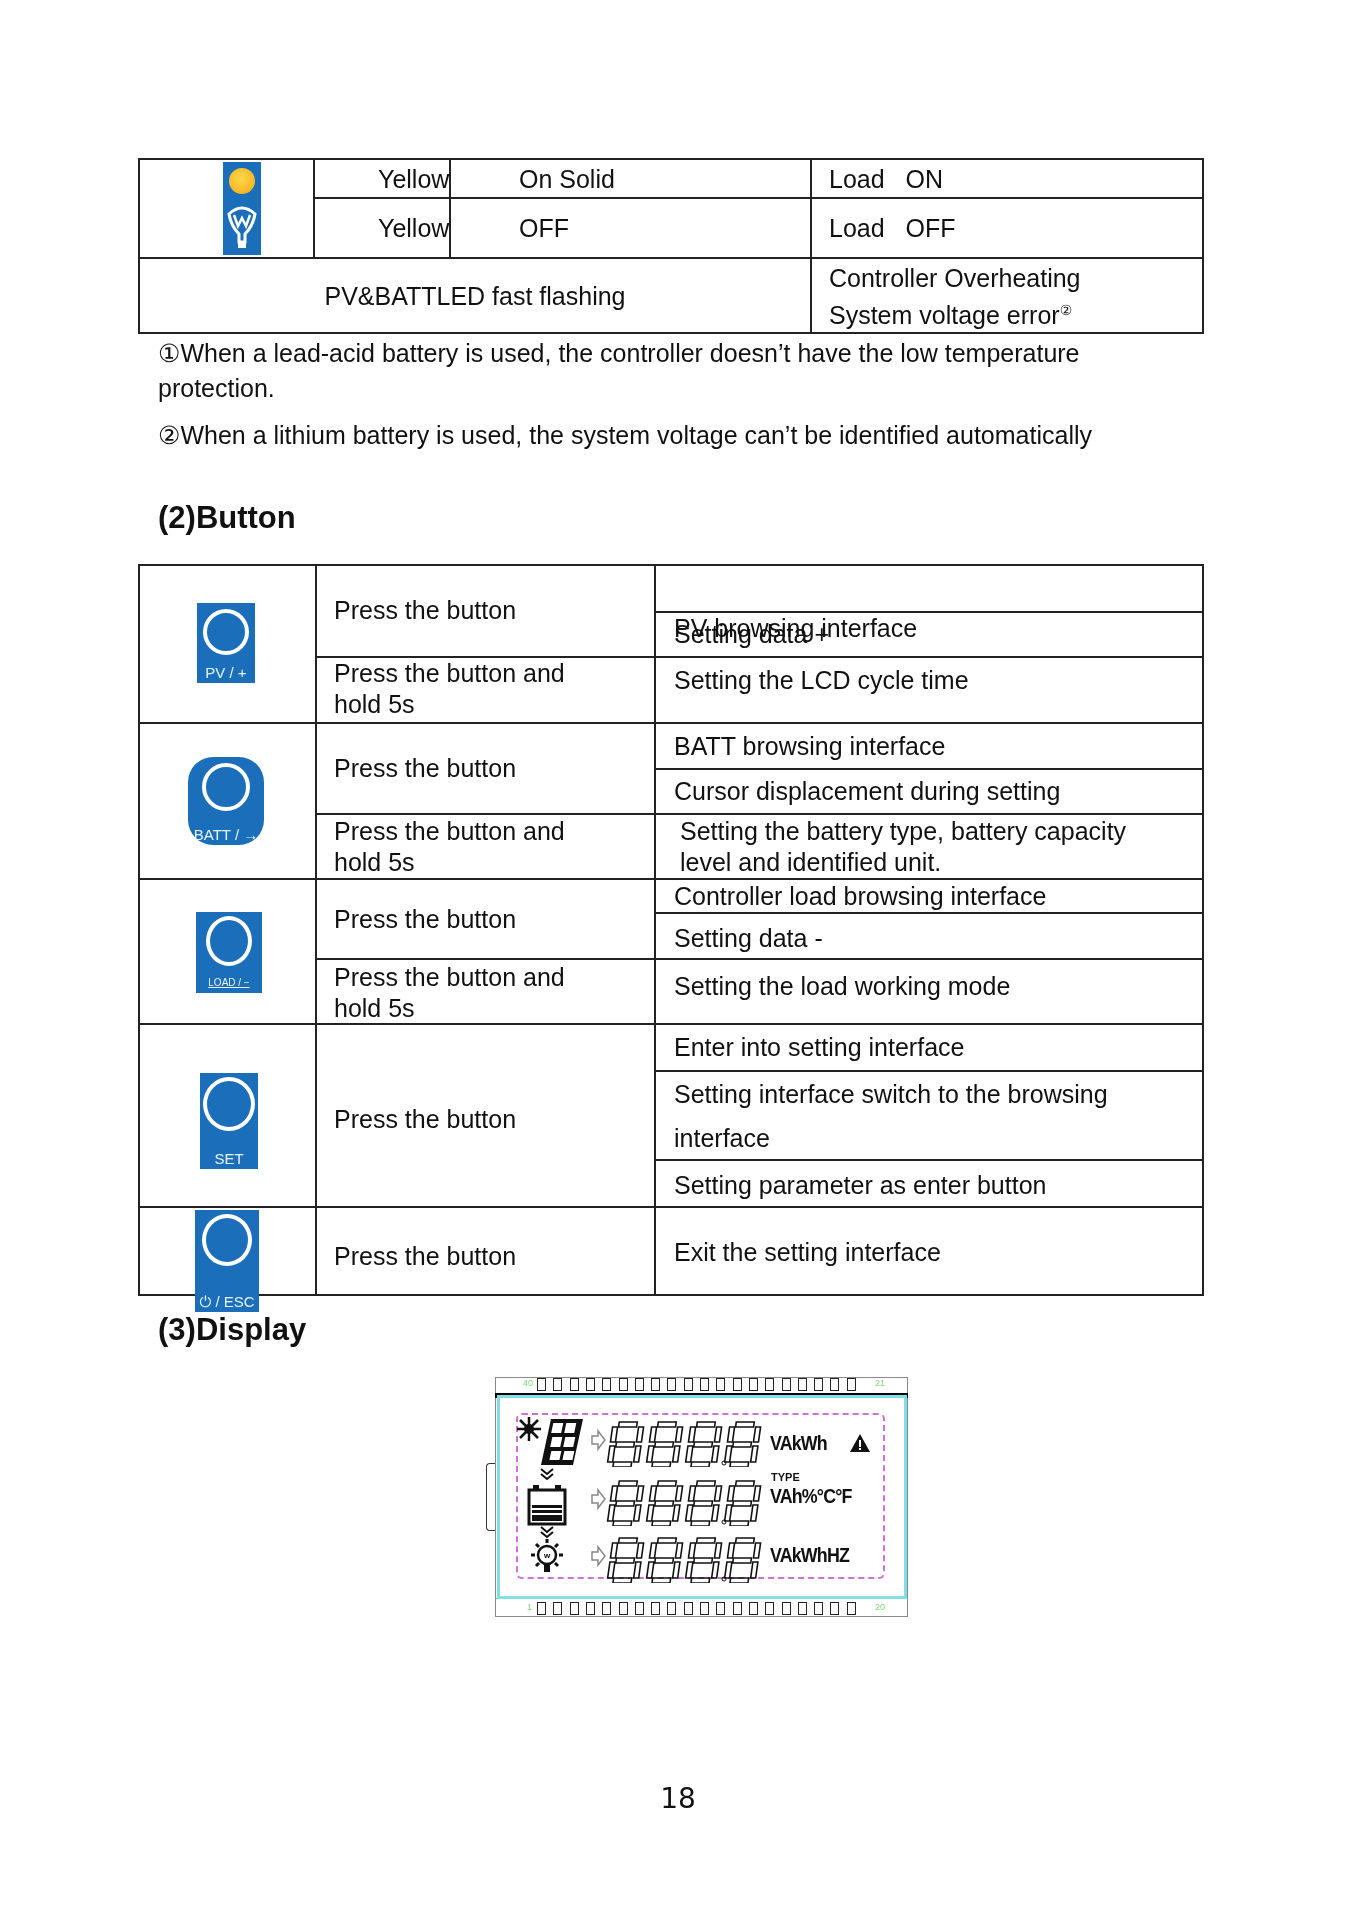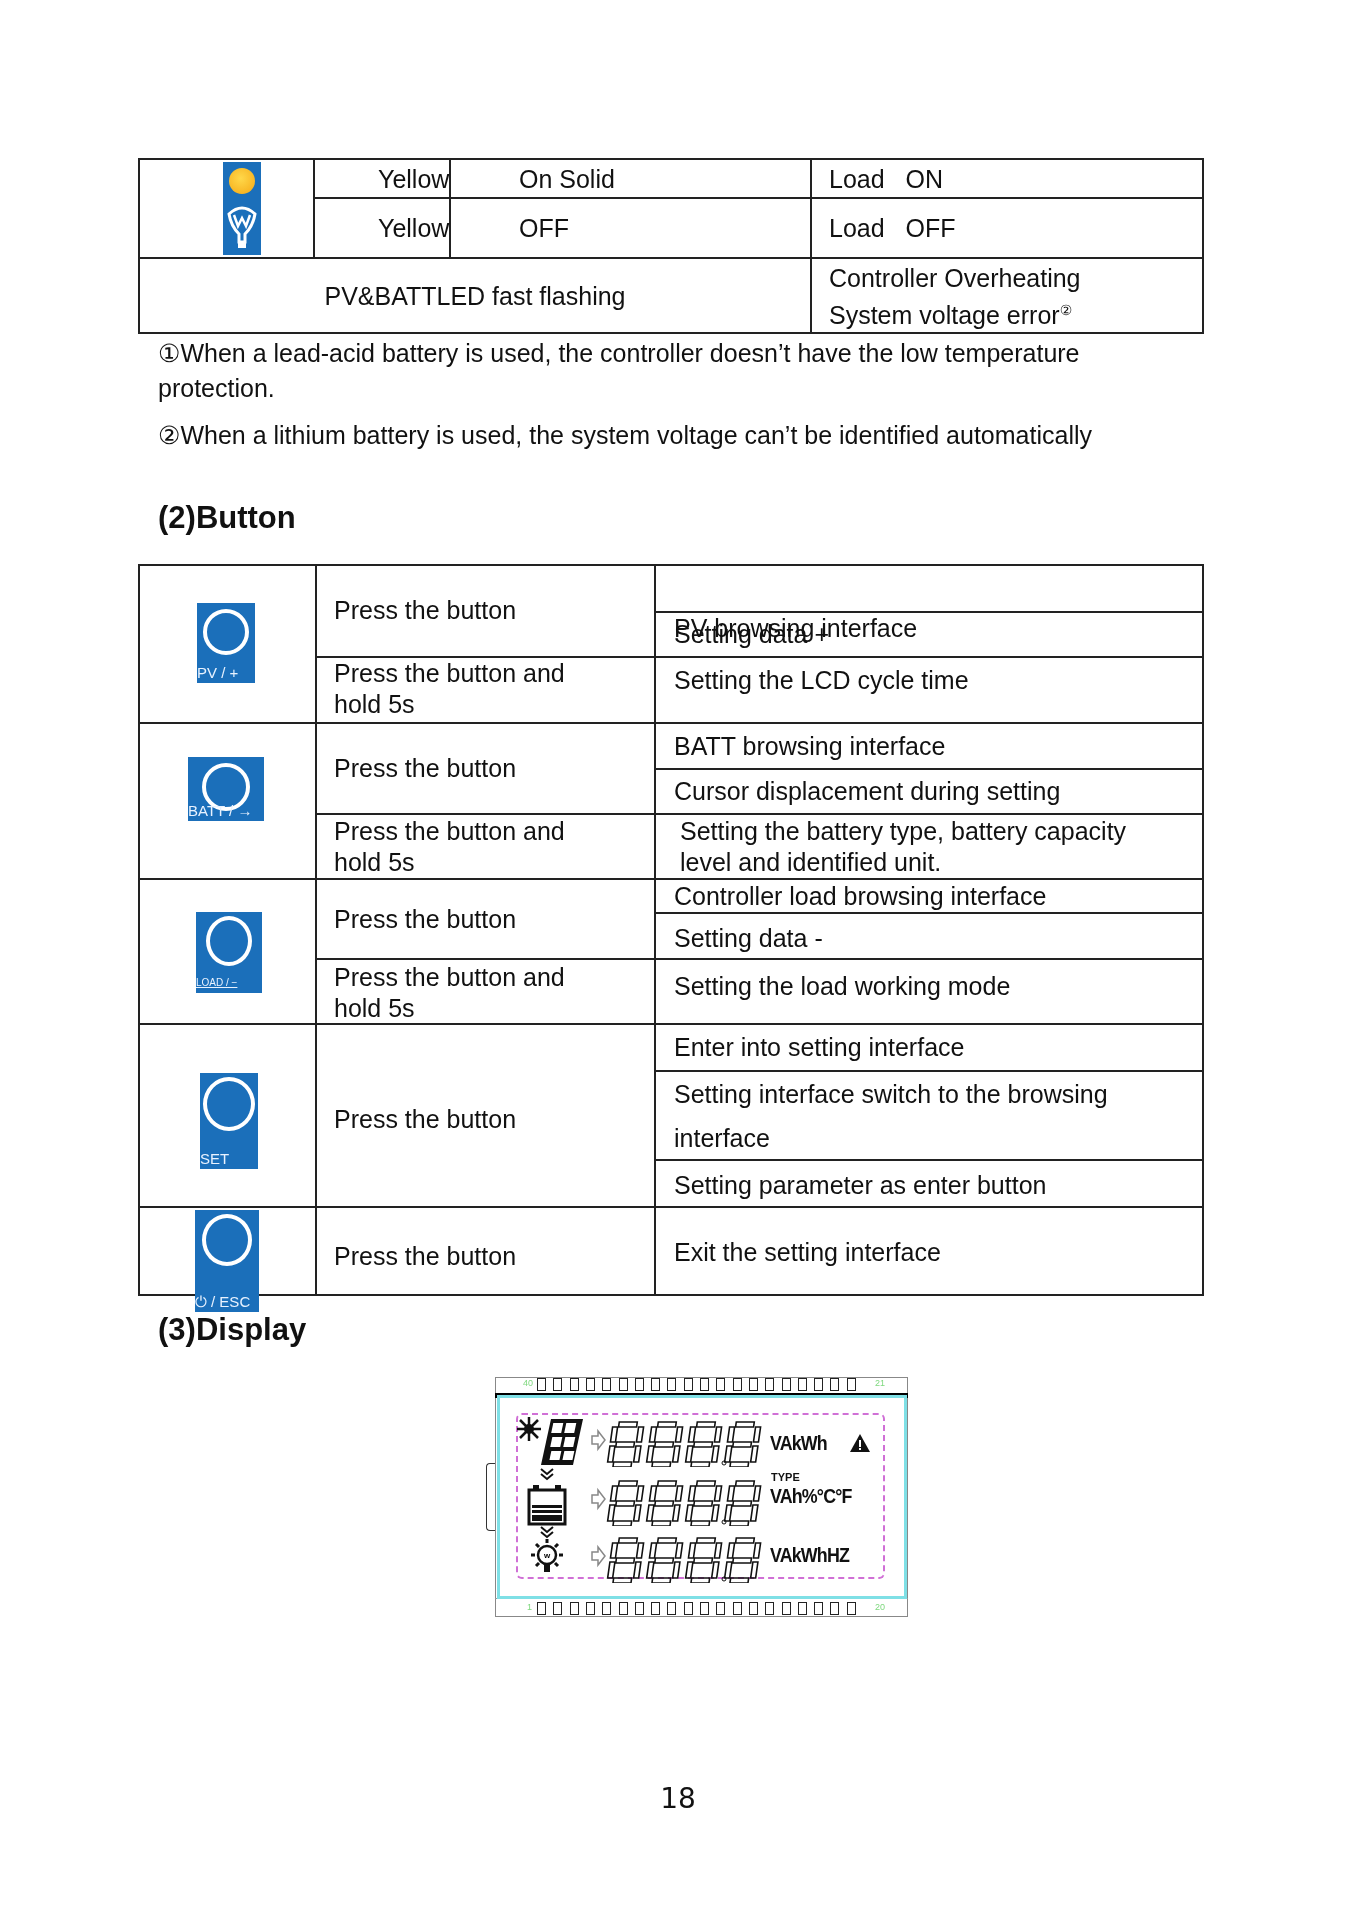--- a/index.html
+++ b/index.html
@@ -6,21 +6,21 @@
   body { width:1356px; height:1920px; position:relative; overflow:hidden;
          font-family:"Liberation Sans", sans-serif; color:#111; }
   .abs { position:absolute; }
   .line-h { position:absolute; height:2px; background:#222; }
   .line-v { position:absolute; width:2px; background:#222; }
   .cell { position:absolute; font-size:25px; line-height:32px; white-space:nowrap; }
   .note { position:absolute; font-size:25px; line-height:30px; white-space:nowrap; left:158px; }
   .heading { position:absolute; font-size:31px; font-weight:bold; left:158px; }
   .btn-icon { position:absolute; background:#1b6fba; }
   .btn-icon .ring { position:absolute; border:4px solid #fff; border-radius:50%; box-sizing:border-box; }
-  .btn-icon .lbl { position:absolute; left:0; right:0; bottom:2px; text-align:left; color:#e8f2ff; font-size:15px; line-height:16px; white-space:nowrap; }
+  .btn-icon .lbl { position:absolute; left:0; right:0; bottom:2px; text-align:center; color:#e8f2ff; font-size:15px; line-height:16px; white-space:nowrap; }
   .pagenum { position:absolute; left:0; width:1356px; text-align:center; top:1782px; font-family:"DejaVu Sans", sans-serif; font-size:28px; }
   sup { font-size:14px; }
 </style>
 </head>
 <body>
 
 <div>
   <div class="line-h" style="left:138px;top:158px;width:1066px;"></div>
   <div class="line-h" style="left:314px;top:197px;width:890px;"></div>
   <div class="line-h" style="left:138px;top:257px;width:1066px;"></div>
@@ -86,21 +86,21 @@
     <div class="ring" style="left:6px;top:6px;width:46px;height:46px;"></div>
     <div class="lbl">PV / +</div>
   </div>
   <div class="cell" style="left:334px;top:594px;">Press the button</div>
   <div class="cell" style="left:334px;top:657px;">Press the button and</div>
   <div class="cell" style="left:334px;top:688px;">hold 5s</div>
   <div class="cell" style="left:674px;top:572px;margin-top:40px;">PV browsing interface</div>
   <div class="cell" style="left:674px;top:618px;">Setting data +</div>
   <div class="cell" style="left:674px;top:664px;">Setting the LCD cycle time</div>
 
-  <div class="btn-icon" style="left:188px;top:757px;width:76px;height:64px;">
+  <div class="btn-icon" style="left:188px;top:757px;width:76px;height:88px;border-radius:25px;">
     <div class="ring" style="left:14px;top:6px;width:48px;height:48px;"></div>
     <div class="lbl">BATT / →</div>
   </div>
   <div class="cell" style="left:334px;top:752px;">Press the button</div>
   <div class="cell" style="left:334px;top:815px;">Press the button and</div>
   <div class="cell" style="left:334px;top:846px;">hold 5s</div>
   <div class="cell" style="left:674px;top:730px;">BATT browsing interface</div>
   <div class="cell" style="left:674px;top:775px;">Cursor displacement during setting</div>
   <div class="cell" style="left:680px;top:815px;">Setting the battery type, battery capacity</div>
   <div class="cell" style="left:680px;top:846px;">level and identified unit.</div>

